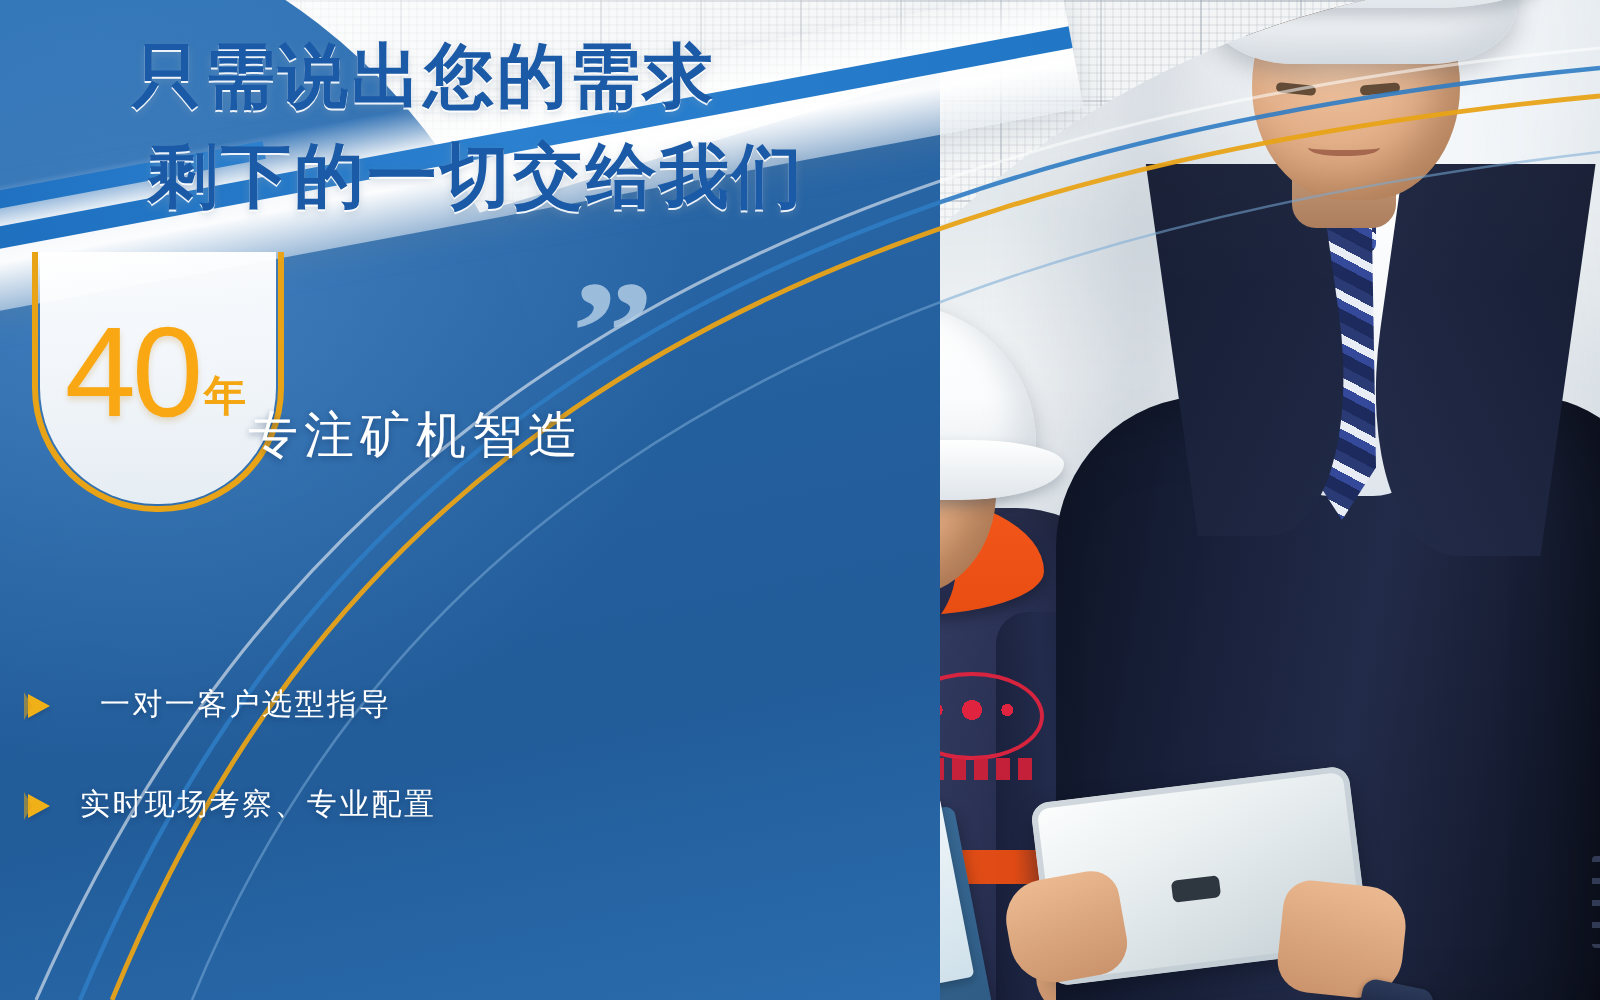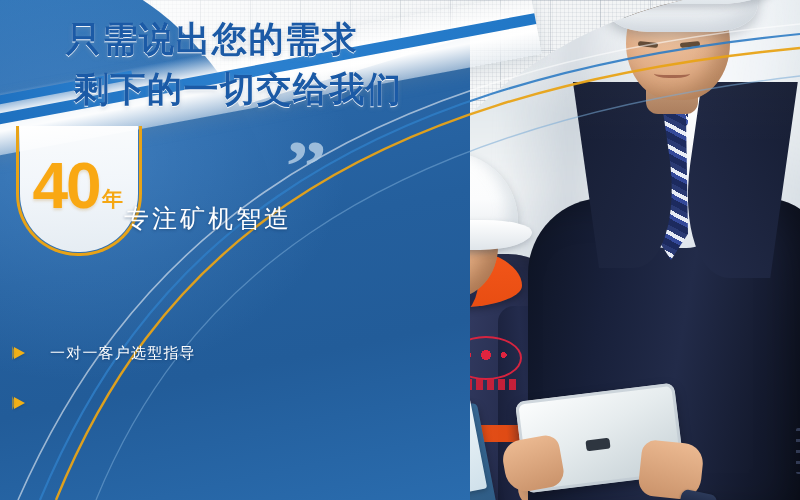--- a/index.html
+++ b/index.html
@@ -354,21 +354,21 @@
     background:transparent;
   }
   .shield-inner{
     position:absolute;left:4px;top:0;right:4px;bottom:4px;
     border-radius:0 0 58px 58px;
     background:linear-gradient(178deg,rgba(255,255,255,.97) 0%,rgba(252,253,254,.95) 45%,rgba(243,246,248,.93) 100%);
   }
   .shield-num{
     position:absolute;left:2px;top:28px;width:96px;
     text-align:center;
-    font-size:64px;line-height:64px;font-weight:bold;
+    font-size:64px;line-height:64px;font-weight:normal;
     color:#f9a813;
     letter-spacing:-2px;
     text-shadow:0 2px 3px rgba(180,120,10,.22);
   }
   .shield-unit{
     position:absolute;left:86px;top:62px;
     font-size:21px;line-height:21px;font-weight:bold;color:#f5a713;
   }
 
   
@@ -536,16 +536,17 @@
 
   <div class="quote">”</div>
 
   <div class="bullets">
     <div class="bullet first">
       <span class="arrow"></span>
       <span class="btxt">一对一客户选型指导</span>
     </div>
     <div class="bullet">
       <span class="arrow"></span>
+      <span class="btxt">实时现场考察、专业配置</span>
     </div>
   </div>
 
 </div>
 
 </body></html>

